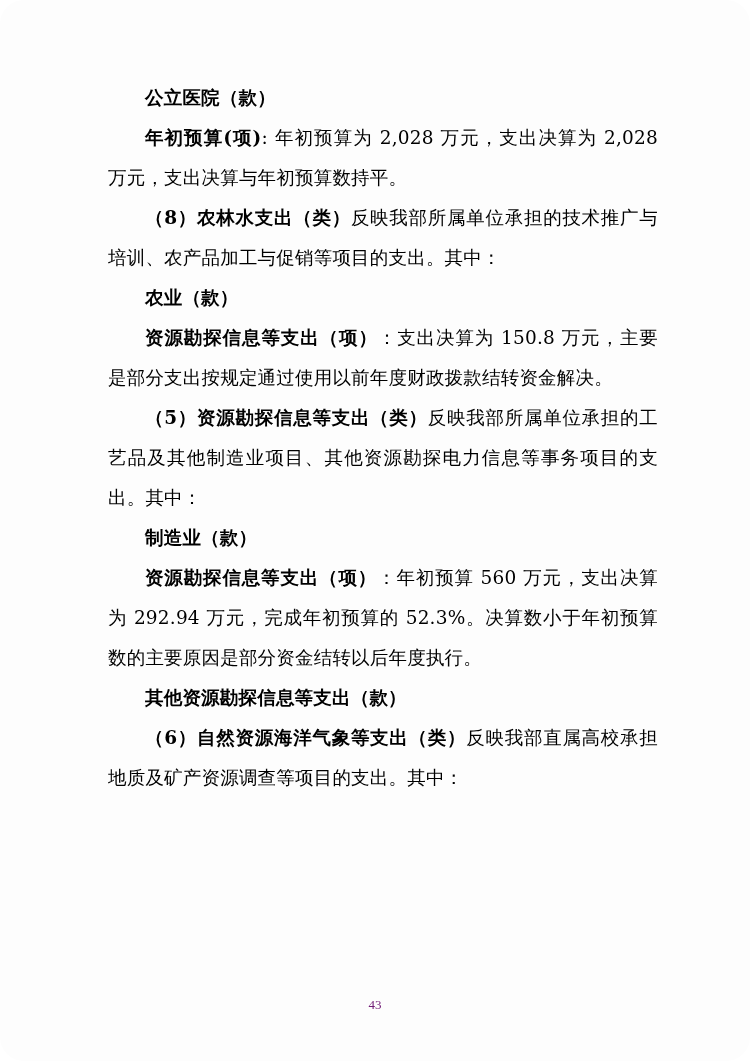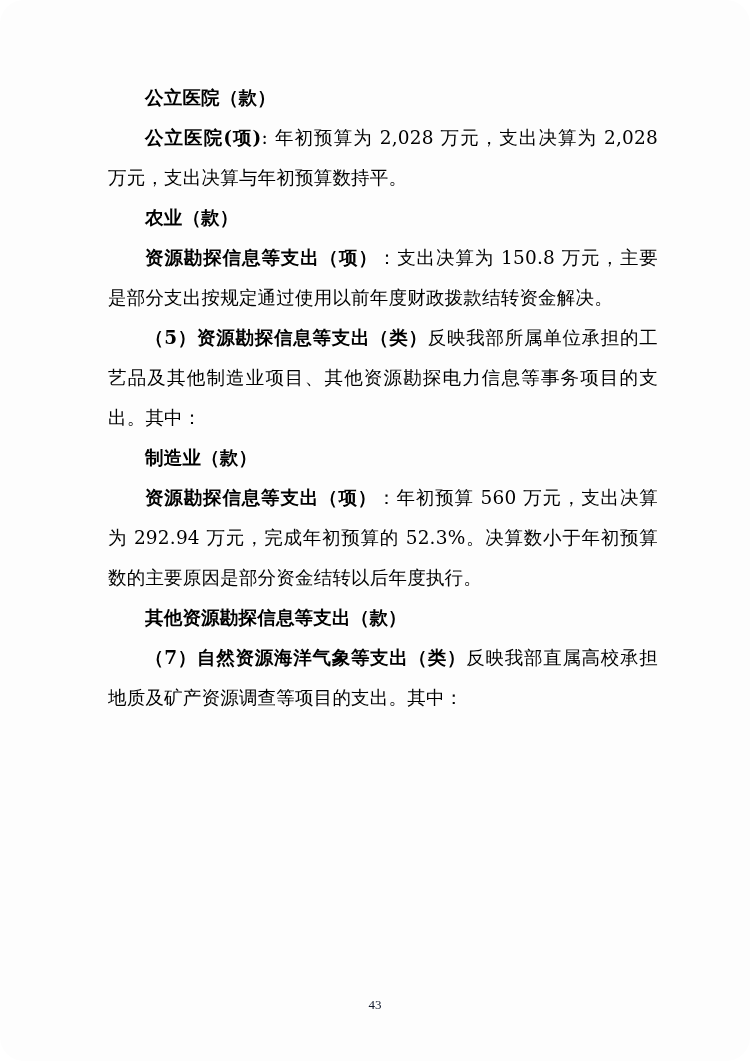--- a/index.html
+++ b/index.html
@@ -44,32 +44,33 @@
     font-family: "DejaVu Serif", "Liberation Serif", serif;
   }
   .page-number {
     position: absolute;
     left: 0;
     right: 0;
     bottom: 48px;
     text-align: center;
     font-size: 13px;
     font-family: "Liberation Serif", serif;
-    color: #0f172a;
+    color: #701a75;
   }
 </style>
 </head>
 <body>
 
 <div class="page">
   <div class="doc-body" id="doc-body">
       <p class="para"><span class="bold">公立医院（款）</span></p>
-      <p class="para"><span class="bold">公立医院(项)</span><span class="num">: 年初预算为 2,028 万元，支出决算为 2,028 万元，支出决算与年初预算数持平。</span></p>
+      <p class="para"><span class="bold">年初预算(项)</span><span class="num">: 年初预算为 2,028 万元，支出决算为 2,028 万元，支出决算与年初预算数持平。</span></p>
+      <p class="para"><span class="bold">（8）农林水支出（类）</span><span class="num">反映我部所属单位承担的技术推广与培训、农产品加工与促销等项目的支出。其中：</span></p>
       <p class="para"><span class="bold">农业（款）</span></p>
       <p class="para"><span class="bold">资源勘探信息等支出（项）</span><span class="num">：支出决算为 150.8 万元，主要是部分支出按规定通过使用以前年度财政拨款结转资金解决。</span></p>
       <p class="para"><span class="bold">（5）资源勘探信息等支出（类）</span><span class="num">反映我部所属单位承担的工艺品及其他制造业项目、其他资源勘探电力信息等事务项目的支出。其中：</span></p>
       <p class="para"><span class="bold">制造业（款）</span></p>
       <p class="para"><span class="bold">资源勘探信息等支出（项）</span><span class="num">：年初预算 560 万元，支出决算为 292.94 万元，完成年初预算的 52.3%。决算数小于年初预算数的主要原因是部分资金结转以后年度执行。</span></p>
       <p class="para"><span class="bold">其他资源勘探信息等支出（款）</span></p>
-      <p class="para"><span class="bold">（7）自然资源海洋气象等支出（类）</span><span class="num">反映我部直属高校承担地质及矿产资源调查等项目的支出。其中：</span></p>
+      <p class="para"><span class="bold">（6）自然资源海洋气象等支出（类）</span><span class="num">反映我部直属高校承担地质及矿产资源调查等项目的支出。其中：</span></p>
     </div>
   <div class="page-number">43</div>
 </div>
 
 </body></html>

